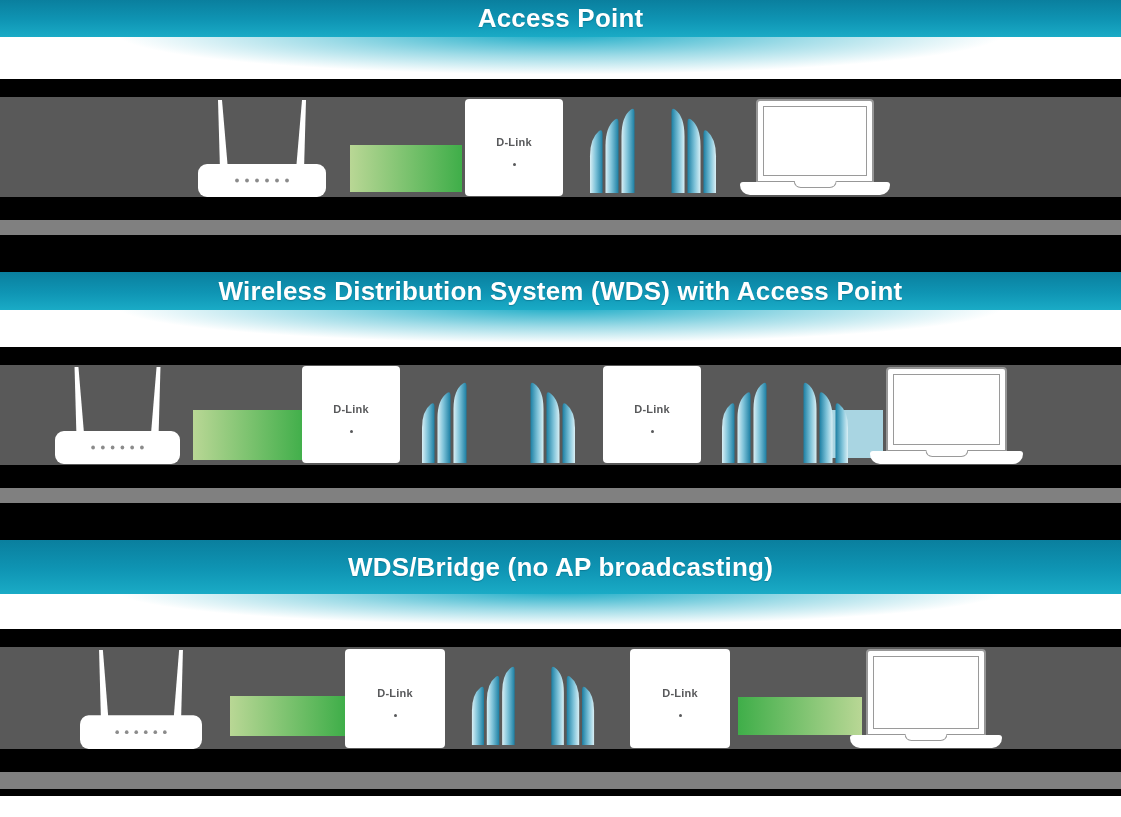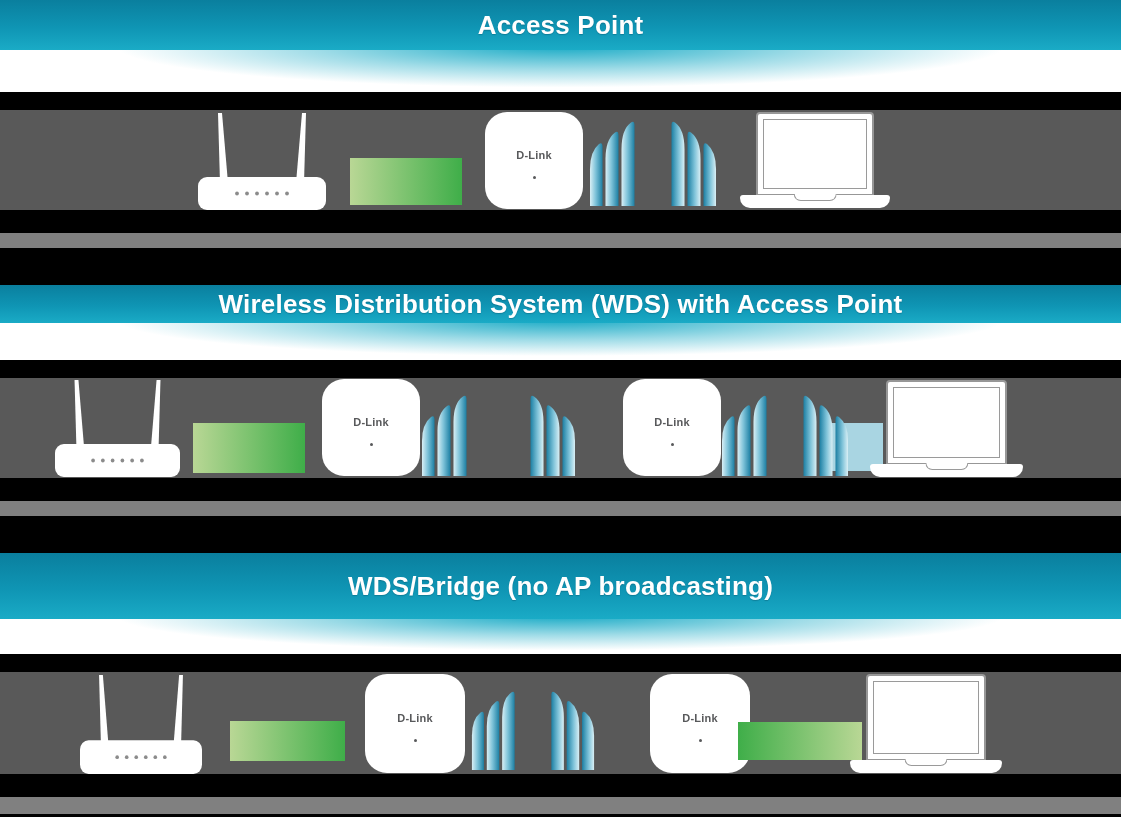--- a/index.html
+++ b/index.html
@@ -28,21 +28,21 @@
   .grayband{background:var(--divider,#808080);}
   .stage{background:var(--stage,#595959);position:relative;}
   .item{position:absolute;}
 
   
   .green-lr{background:linear-gradient(90deg,var(--green-light,#b9d795),var(--green,#3fae49));}
   .green-rl{background:linear-gradient(90deg,var(--green,#3fae49),var(--green-light,#b9d795));}
   .wireless-bar{background:var(--lightblue,#a9d5e2);}
 
   
-  .access-point{background:#fff;border-radius:22px;margin-left:20px;}
+  .access-point{background:#fff;border-radius:4px;}
   .ap-label{
     position:absolute;top:38%;left:0;width:100%;text-align:center;
     font-weight:bold;font-size:11px;color:var(--ap-text,#58595b);letter-spacing:0.2px;
   }
   .ap-led{
     position:absolute;top:66%;left:50%;width:3px;height:3px;margin-left:-1.5px;
     border-radius:50%;background:var(--ap-text,#58595b);
   }
 
   
@@ -74,21 +74,21 @@
     <linearGradient id="wavegrad" x1="0" y1="0" x2="1" y2="0">
       <stop id="wstop0" offset="0" stop-color="#d9eff5"></stop>
       <stop id="wstop1" offset="0.45" stop-color="#7fc3d9"></stop>
       <stop id="wstop2" offset="1" stop-color="#1c7fa3"></stop>
     </linearGradient>
   </defs>
 </svg>
 
 <div class="canvas">
 
-  <div class="band banner" style="height:50px">
+  <div class="band banner" style="height:37px">
     <span class="banner-title">Access Point</span>
   </div>
   <div class="band glow" style="height:42px"></div>
   <div class="band black" style="height:18px"></div>
   <div class="band stage" style="height:100px">
       <div class="item router" style="left: 198px; top: 3px; width: 128px; height: 97px;"><svg viewBox="0 0 128 97" preserveAspectRatio="none" width="100%" height="100%">
     <polygon points="20,0 24,0 30,70 22,70" fill="#ffffff"></polygon>
     <polygon points="104,0 108,0 106,70 98,70" fill="#ffffff"></polygon>
     <rect x="0" y="64" width="128" height="33" rx="9" fill="#ffffff"></rect>
     <circle cx="39" cy="80.5" r="1.9" fill="#8b8b8b"></circle>
@@ -171,21 +171,21 @@
         </svg></div>
       <div class="item laptop" style="left: 870px; top: 2px; width: 153px; height: 97px;">
         <div class="laptop-screen"></div>
         <div class="laptop-base"></div>
       </div>
     </div>
   <div class="band black" style="height:23px"></div>
   <div class="band grayband" style="height:15px"></div>
   <div class="band black" style="height:37px"></div>
 
-  <div class="band banner" style="height:66px">
+  <div class="band banner" style="height:54px">
     <span class="banner-title">WDS/Bridge (no AP broadcasting)</span>
   </div>
   <div class="band glow" style="height:35px"></div>
   <div class="band black" style="height:18px"></div>
   <div class="band stage" style="height:102px">
       <div class="item router" style="left: 80px; top: 3px; width: 122px; height: 99px;"><svg viewBox="0 0 128 97" preserveAspectRatio="none" width="100%" height="100%">
     <polygon points="20,0 24,0 30,70 22,70" fill="#ffffff"></polygon>
     <polygon points="104,0 108,0 106,70 98,70" fill="#ffffff"></polygon>
     <rect x="0" y="64" width="128" height="33" rx="9" fill="#ffffff"></rect>
     <circle cx="39" cy="80.5" r="1.9" fill="#8b8b8b"></circle>

